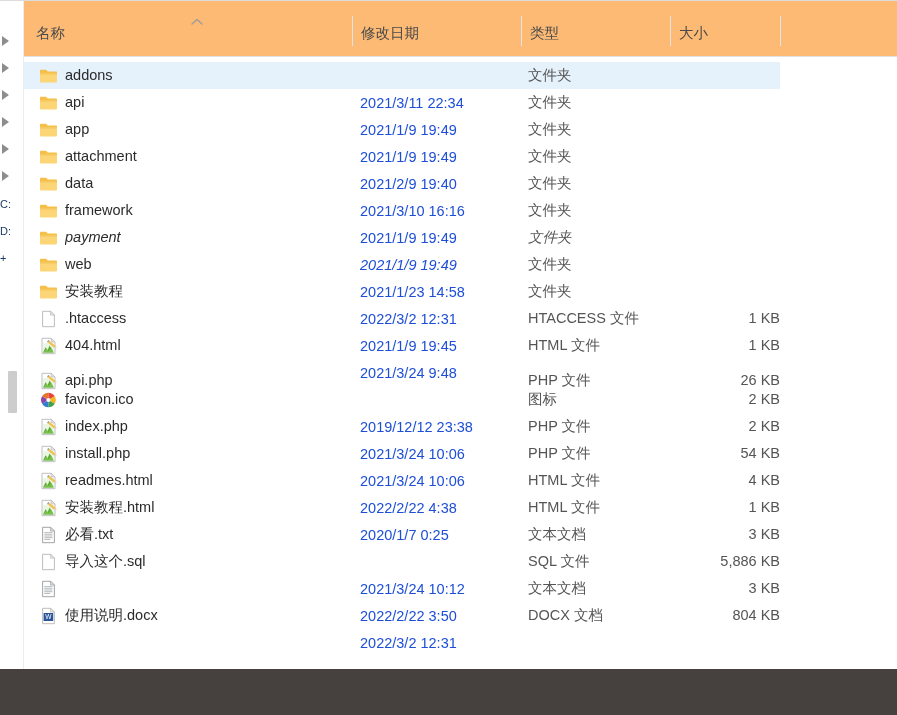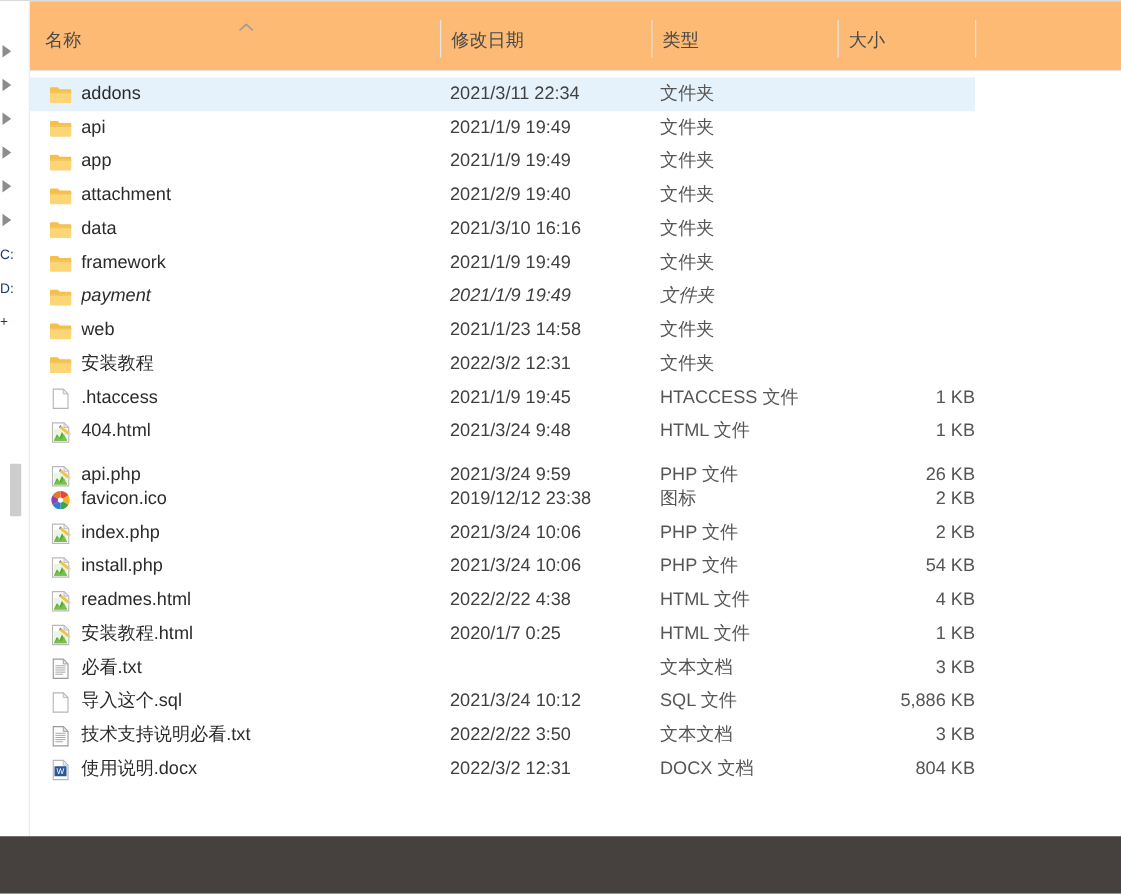--- a/index.html
+++ b/index.html
@@ -129,21 +129,21 @@
     position: absolute;
     top: 0;
     height: 27px;
     line-height: 27px;
     font-size: 14.5px;
     color: #2b2b2b;
     white-space: nowrap;
     overflow: hidden;
   }
   .cell.name  { left: 41px; width: 290px; }
-  .cell.date  { left: 336px; width: 165px; color: #404040; }
+  .cell.date  { left: 336px; width: 165px; color: #1d4ed8; margin-top: 28px; }
   .cell.type  { left: 504px; width: 145px; color: #555; }
   .cell.size  { left: 648px; width: 108px; color: #555; text-align: right; }
 
   
   .icon {
     position: absolute;
     left: 15px; top: 5px;
     width: 19px; height: 18px;
   }
   .icon svg { display: block; }
@@ -374,21 +374,20 @@
             <path d="M12.2 1.3 L16 5 H12.2 Z" fill="#e8e8e8" stroke="#b9b9b9" stroke-width="0.7"></path>
             <rect x="4.1" y="6.1" width="10.6" height="9.4" fill="#e9f6e1"></rect>
             <path d="M4.1 15.5 L6.6 10.3 L8.6 13.2 L10.6 8.6 L14.7 15.5 Z" fill="#5aa832"></path>
             <path d="M4.1 15.5 L7.4 11.6 L9.6 14.1 L12.3 10.4 L14.7 15.5 Z" fill="#7dc454" opacity="0.85"></path>
             <path d="M10.3 3.8 L16.7 8.9 L15.1 10.8 L8.9 5.6 Z" fill="#f2c14e"></path>
             <path d="M15.1 10.8 L16.7 8.9 L17.9 9.9 L16.4 11.8 Z" fill="#d7d7d7"></path>
             <path d="M8.9 5.6 L10.3 3.8 L9.1 2.9 L8.1 4.9 Z" fill="#8c8c8c"></path>
           </svg>
         </span>
         <div class="cell name">api.php</div>
-        <div class="cell date">2021/3/24 9:59</div>
         <div class="cell type">PHP 文件</div>
         <div class="cell size">26 KB</div>
       </div>
       <div class="row" style="top: 329px;">
         <span class="icon">
           <svg width="19" height="18" viewBox="0 0 19 18">
             <circle cx="9.4" cy="9" r="7.3" fill="#f3f3f3"></circle>
             <path d="M9.4 9 L9.4 1.7 A7.3 7.3 0 0 1 15.7 5.3 Z" fill="#e8443a"></path>
             <path d="M9.4 9 L15.7 5.3 A7.3 7.3 0 0 1 15.7 12.7 Z" fill="#f4b61d"></path>
             <path d="M9.4 9 L15.7 12.7 A7.3 7.3 0 0 1 9.4 16.3 Z" fill="#3fa34d"></path>
@@ -512,21 +511,20 @@
             <path d="M11.6 1.3 L15.4 5.1 H11.6 Z" fill="#e6e6e6" stroke="#9a9a9a" stroke-width="0.7"></path>
             <g stroke="#9fa5ab" stroke-width="0.75">
               <line x1="5.3" y1="6.6" x2="13.4" y2="6.6"></line>
               <line x1="5.3" y1="8.3" x2="13.4" y2="8.3"></line>
               <line x1="5.3" y1="10.0" x2="13.4" y2="10.0"></line>
               <line x1="5.3" y1="11.7" x2="13.4" y2="11.7"></line>
               <line x1="5.3" y1="13.4" x2="11.3" y2="13.4"></line>
             </g>
           </svg>
         </span>
-        <div class="cell name">技术支持说明必看.txt</div>
         <div class="cell date">2022/2/22 3:50</div>
         <div class="cell type">文本文档</div>
         <div class="cell size">3 KB</div>
       </div>
       <div class="row" style="top: 545px;">
         <span class="icon">
           <svg width="19" height="18" viewBox="0 0 19 18">
             <path d="M3.6 1.3 H11.6 L15.4 5.1 V16.7 H3.6 Z" fill="#ffffff" stroke="#b5b5b5" stroke-width="0.9"></path>
             <path d="M11.6 1.3 L15.4 5.1 H11.6 Z" fill="#ececec" stroke="#b5b5b5" stroke-width="0.7"></path>
             <rect x="4.6" y="6.0" width="9.6" height="8.0" fill="#2b579a"></rect>

